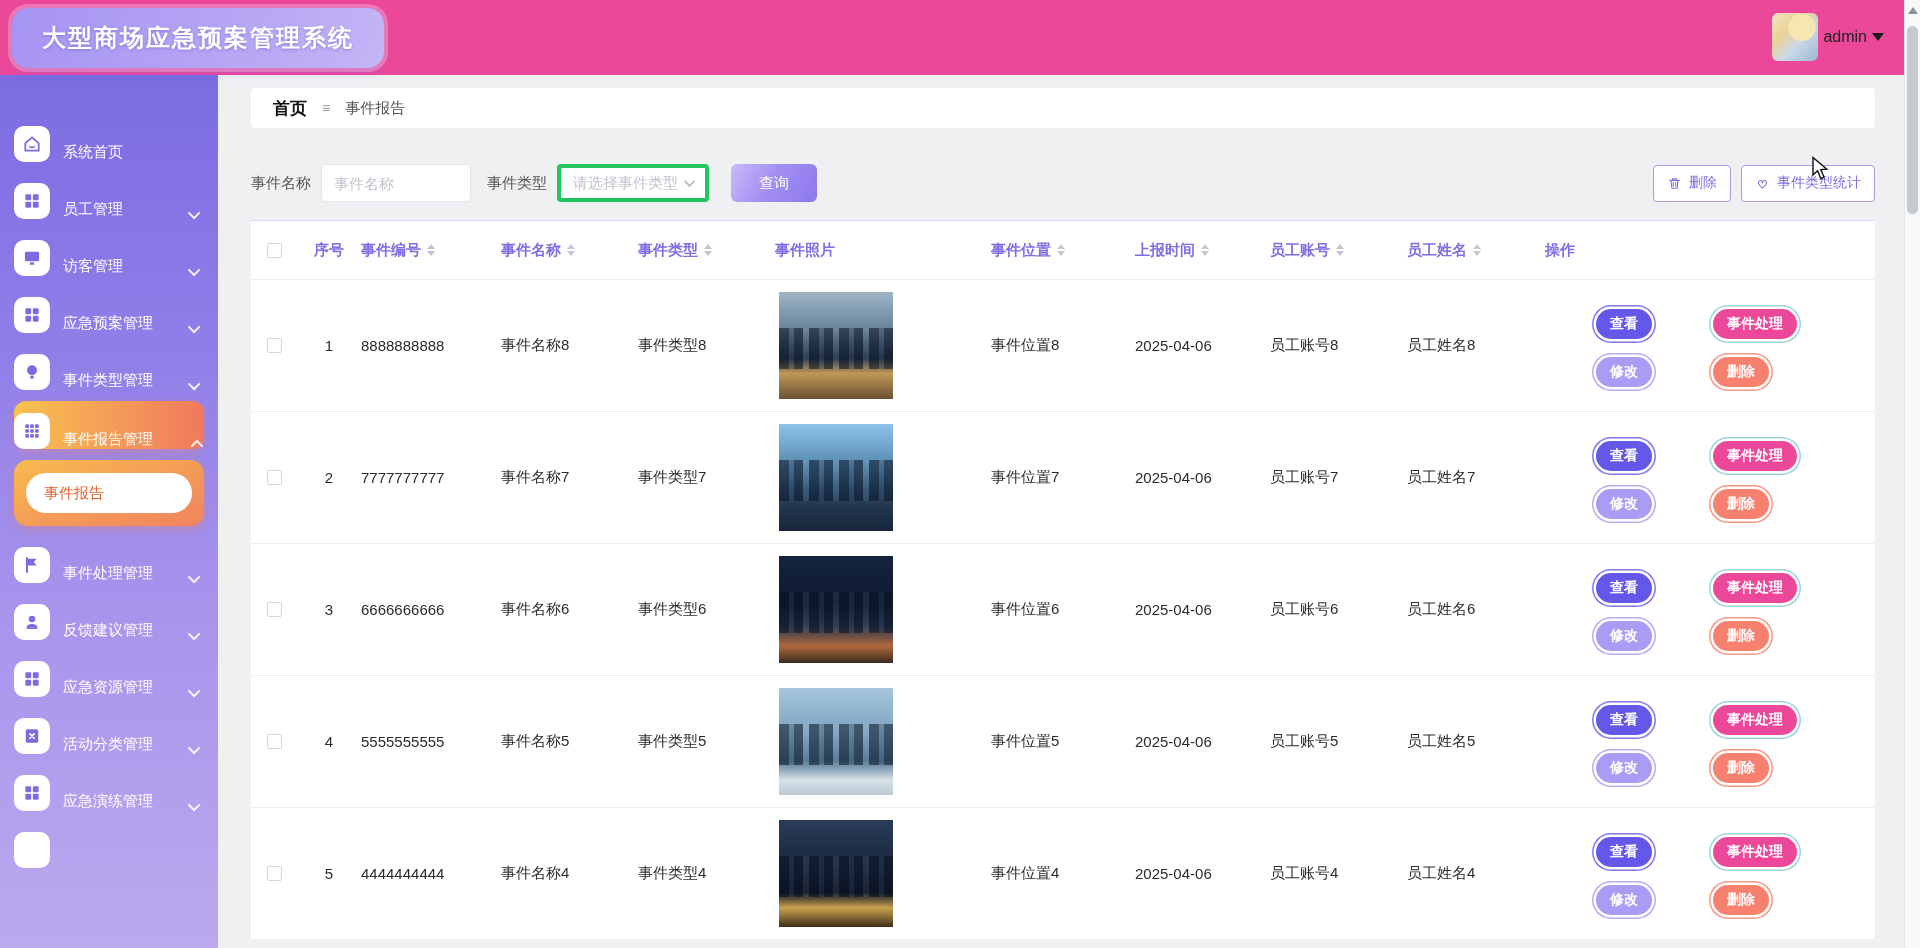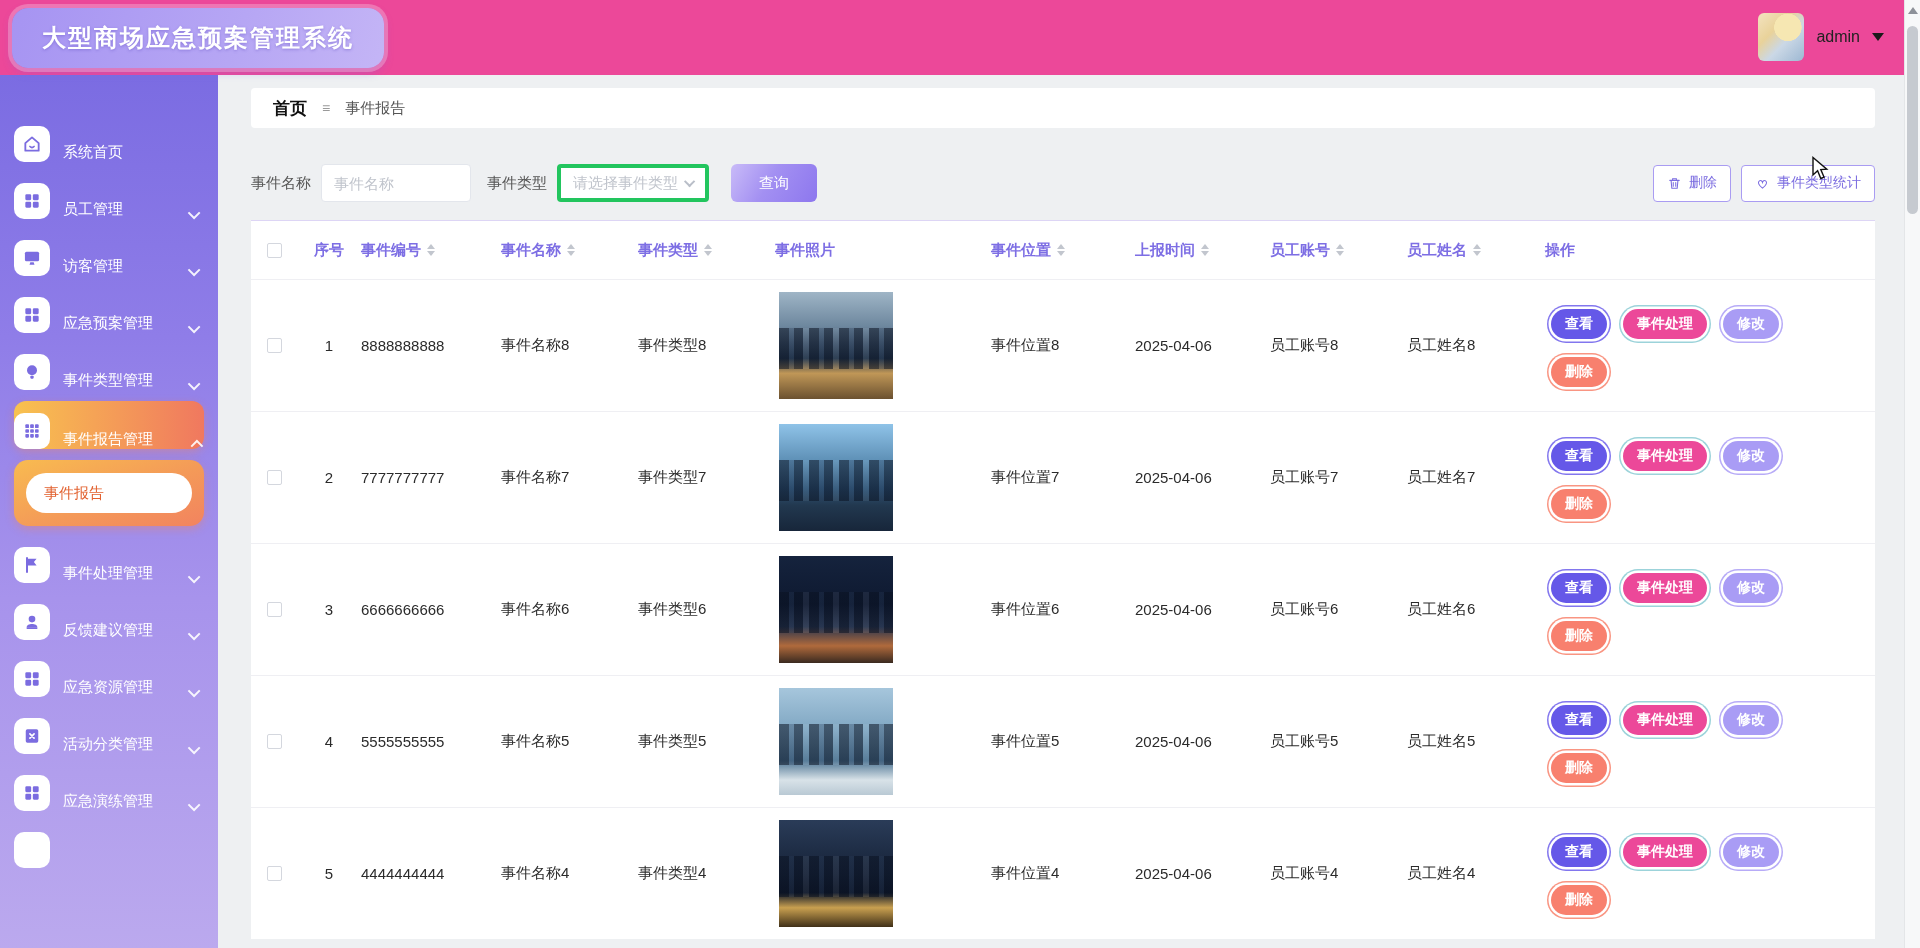--- a/index.html
+++ b/index.html
@@ -10,21 +10,21 @@
   .header { position:absolute; left:0; top:0; width:1920px; height:75px;
     background:#ec4899; z-index:20;text-decoration:underline; }
   .logo-badge { position:absolute; left:12px; top:8px; height:60px;
     padding:0 30px; display:flex; align-items:center; border-radius:16px;
     background:linear-gradient(110deg,#a694f2 0%,#b6a6f4 60%,#c4b5f6 100%);
     box-shadow:0 0 0 4px rgba(255,255,255,.25), 0 4px 10px rgba(120,100,220,.35);
     z-index:30; }
   .logo-badge span { color:#fff; font-size:24px; font-weight:bold; letter-spacing:2px;
     text-shadow:0 1px 3px rgba(90,70,190,.45); }
   .user-box { position:absolute; right:36px; top:13px; display:flex; align-items:center;
-    gap:12px; z-index:25; cursor:pointer; }
+    gap:5px; z-index:25; cursor:pointer; }
   .avatar { width:46px; height:48px; border-radius:6px;
     background:
       radial-gradient(circle at 65% 30%, #f6e7b2 0 30%, transparent 31%),
       linear-gradient(135deg,#f3e3c0 0%,#e9d29a 35%,#cbd8e6 60%,#9db8d3 100%); }
   .user-name { font-size:16px; color:#222; }
   .user-caret { width:0; height:0; border-left:6px solid transparent;
     border-right:6px solid transparent; border-top:8px solid #1a1a1a; }
 
   
   .sidebar { position:absolute; left:0; top:75px; width:218px; height:873px;
@@ -113,21 +113,21 @@
       rgba(255,255,255,.06) 24px 30px); }
   .p1 { background:linear-gradient(180deg,#9fb5c6 0%,#6d879e 32%,#41566e 48%,#22344a 62%,#c09757 76%,#6b5130 100%); }
   .p2 { background:linear-gradient(180deg,#8fc3e8 0%,#5d8fb5 35%,#2f5578 60%,#22384f 76%,#17263a 100%); }
   .p3 { background:linear-gradient(180deg,#15233d 0%,#0e1930 45%,#27344e 66%,#b06a3c 84%,#3a2a20 100%); }
   .p4 { background:linear-gradient(180deg,#a6c6dc 0%,#7fa6c2 40%,#4f7694 68%,#d8e2e8 86%,#b9c9d4 100%); }
   .p5 { background:linear-gradient(180deg,#2a3c58 0%,#162238 50%,#0d1628 68%,#c9a050 82%,#403018 100%); }
 
   .actions { display:flex; flex-wrap:wrap; align-items:center; column-gap:16px;
     row-gap:18px; width:252px; padding:6px 0 2px 6px; }
   .pill { height:30px; border:none; border-radius:15px; padding:0 14px; color:#fff;
-    font-size:14px; font-weight:600; cursor:pointer; white-space:nowrap; }
+    font-size:14px; font-weight:600; cursor:pointer; white-space:nowrap;margin-left:45px; }
   .pill-view   { background:#6558e8; box-shadow:0 0 0 2.5px #fff,0 0 0 4px #8276ee; }
   .pill-handle { background:#ec4899; box-shadow:0 0 0 2.5px #fff,0 0 0 4px #9cd3da; }
   .pill-edit   { background:#a99cf5; box-shadow:0 0 0 2.5px #fff,0 0 0 4px #b7abf7; }
   .pill-del    { background:#f8806e; box-shadow:0 0 0 2.5px #fff,0 0 0 4px #f99582; }
 
   
   .scrollbar { position:absolute; right:0; top:0; width:16px; height:948px;
     background:#f7f8f9; border-left:1px solid #e4e6e8; z-index:40; }
   .sb-arrow { width:0; height:0; border-left:5px solid transparent;
     border-right:5px solid transparent; border-bottom:7px solid #8d9199;

